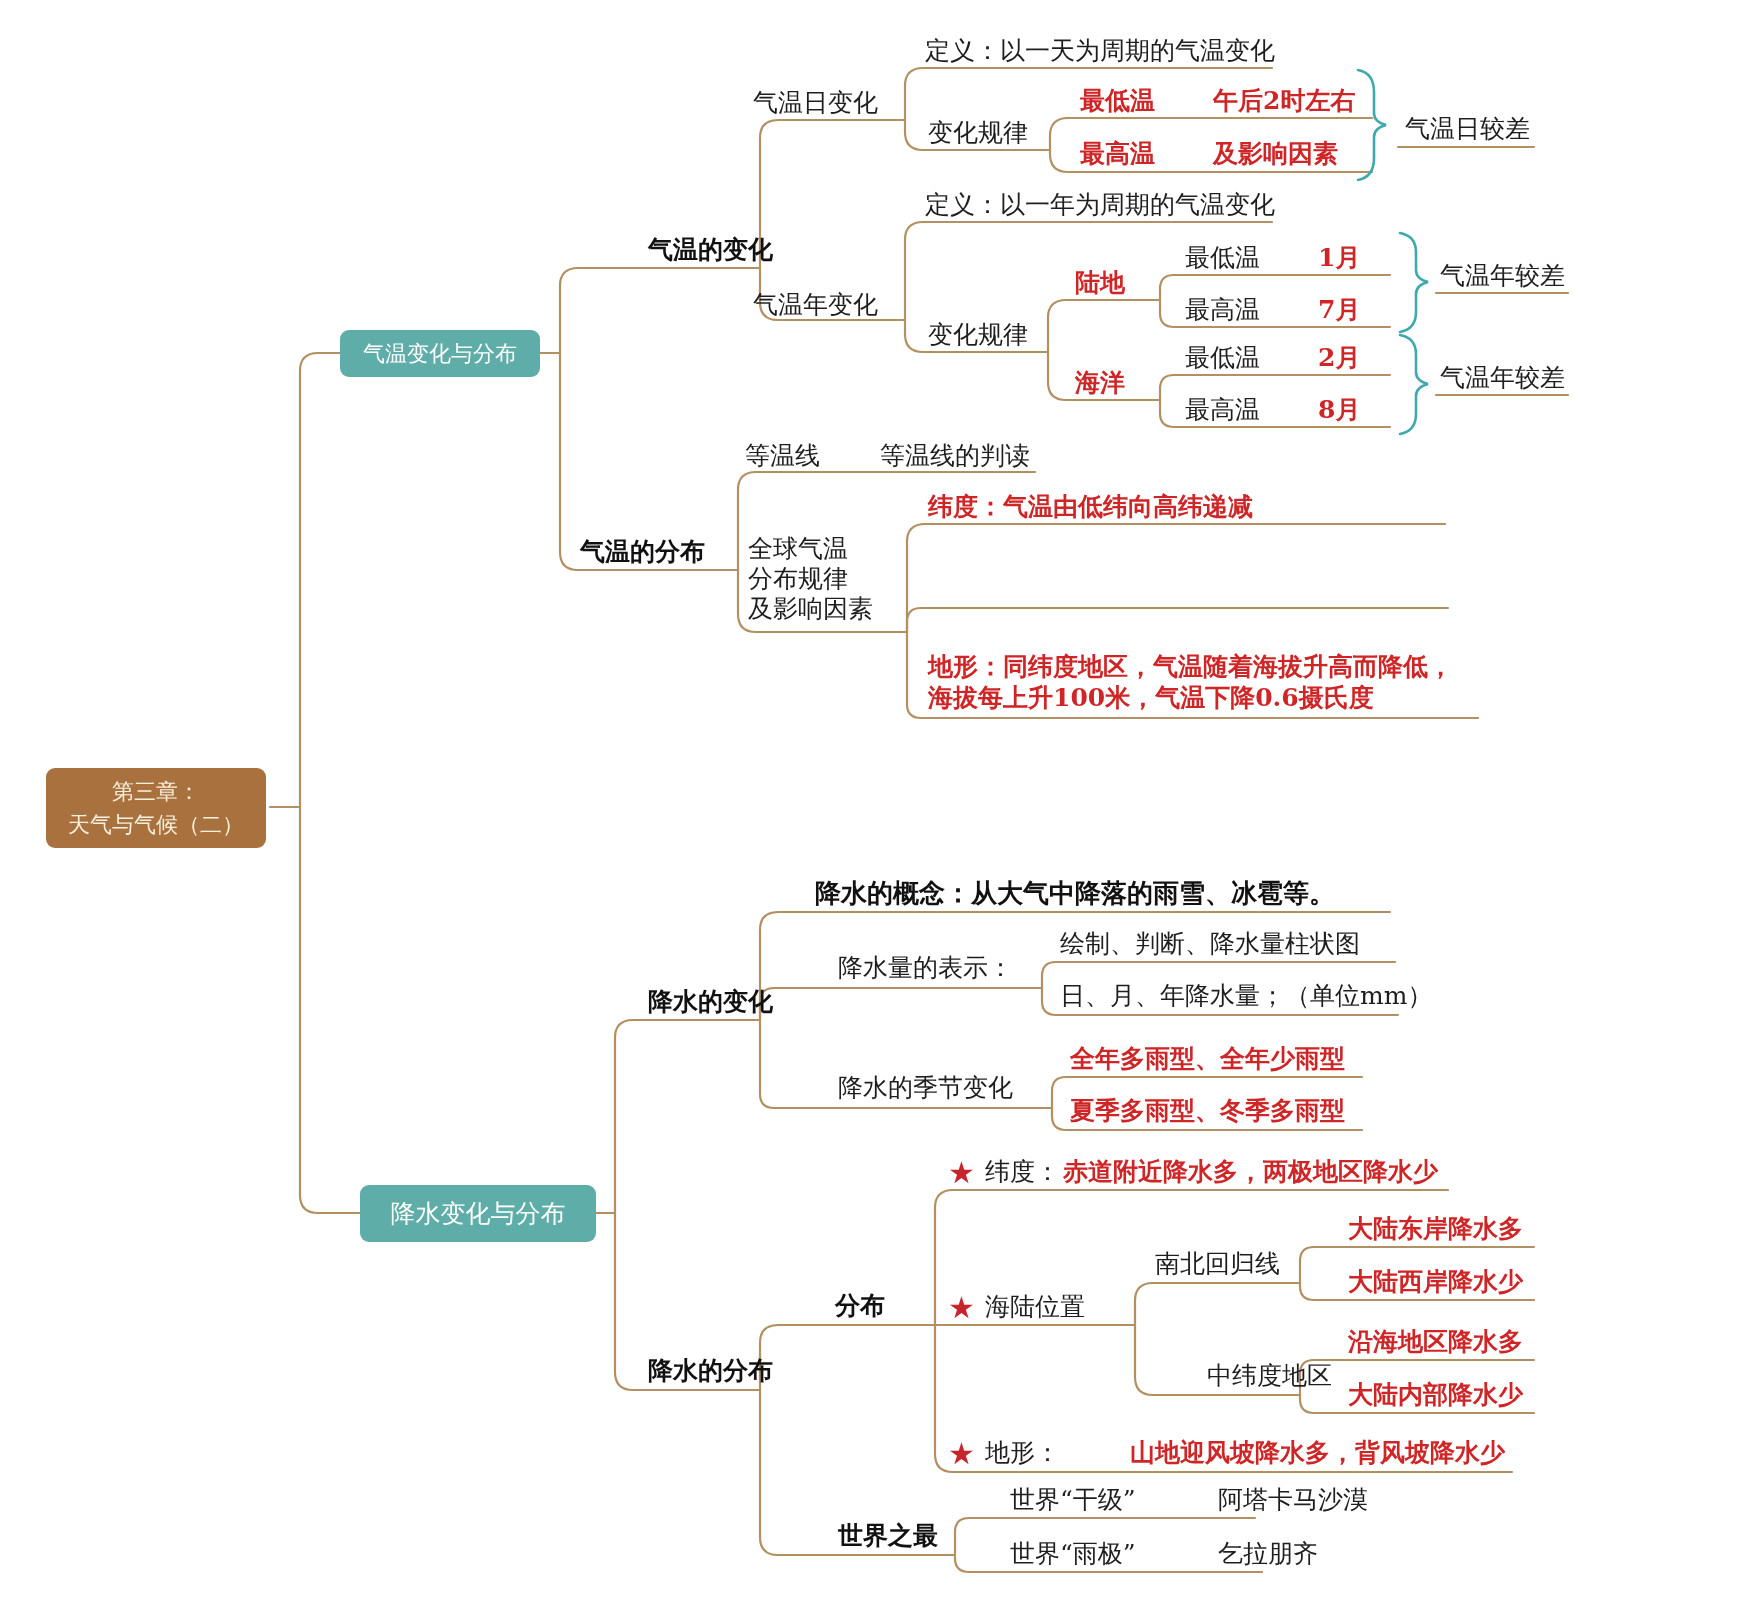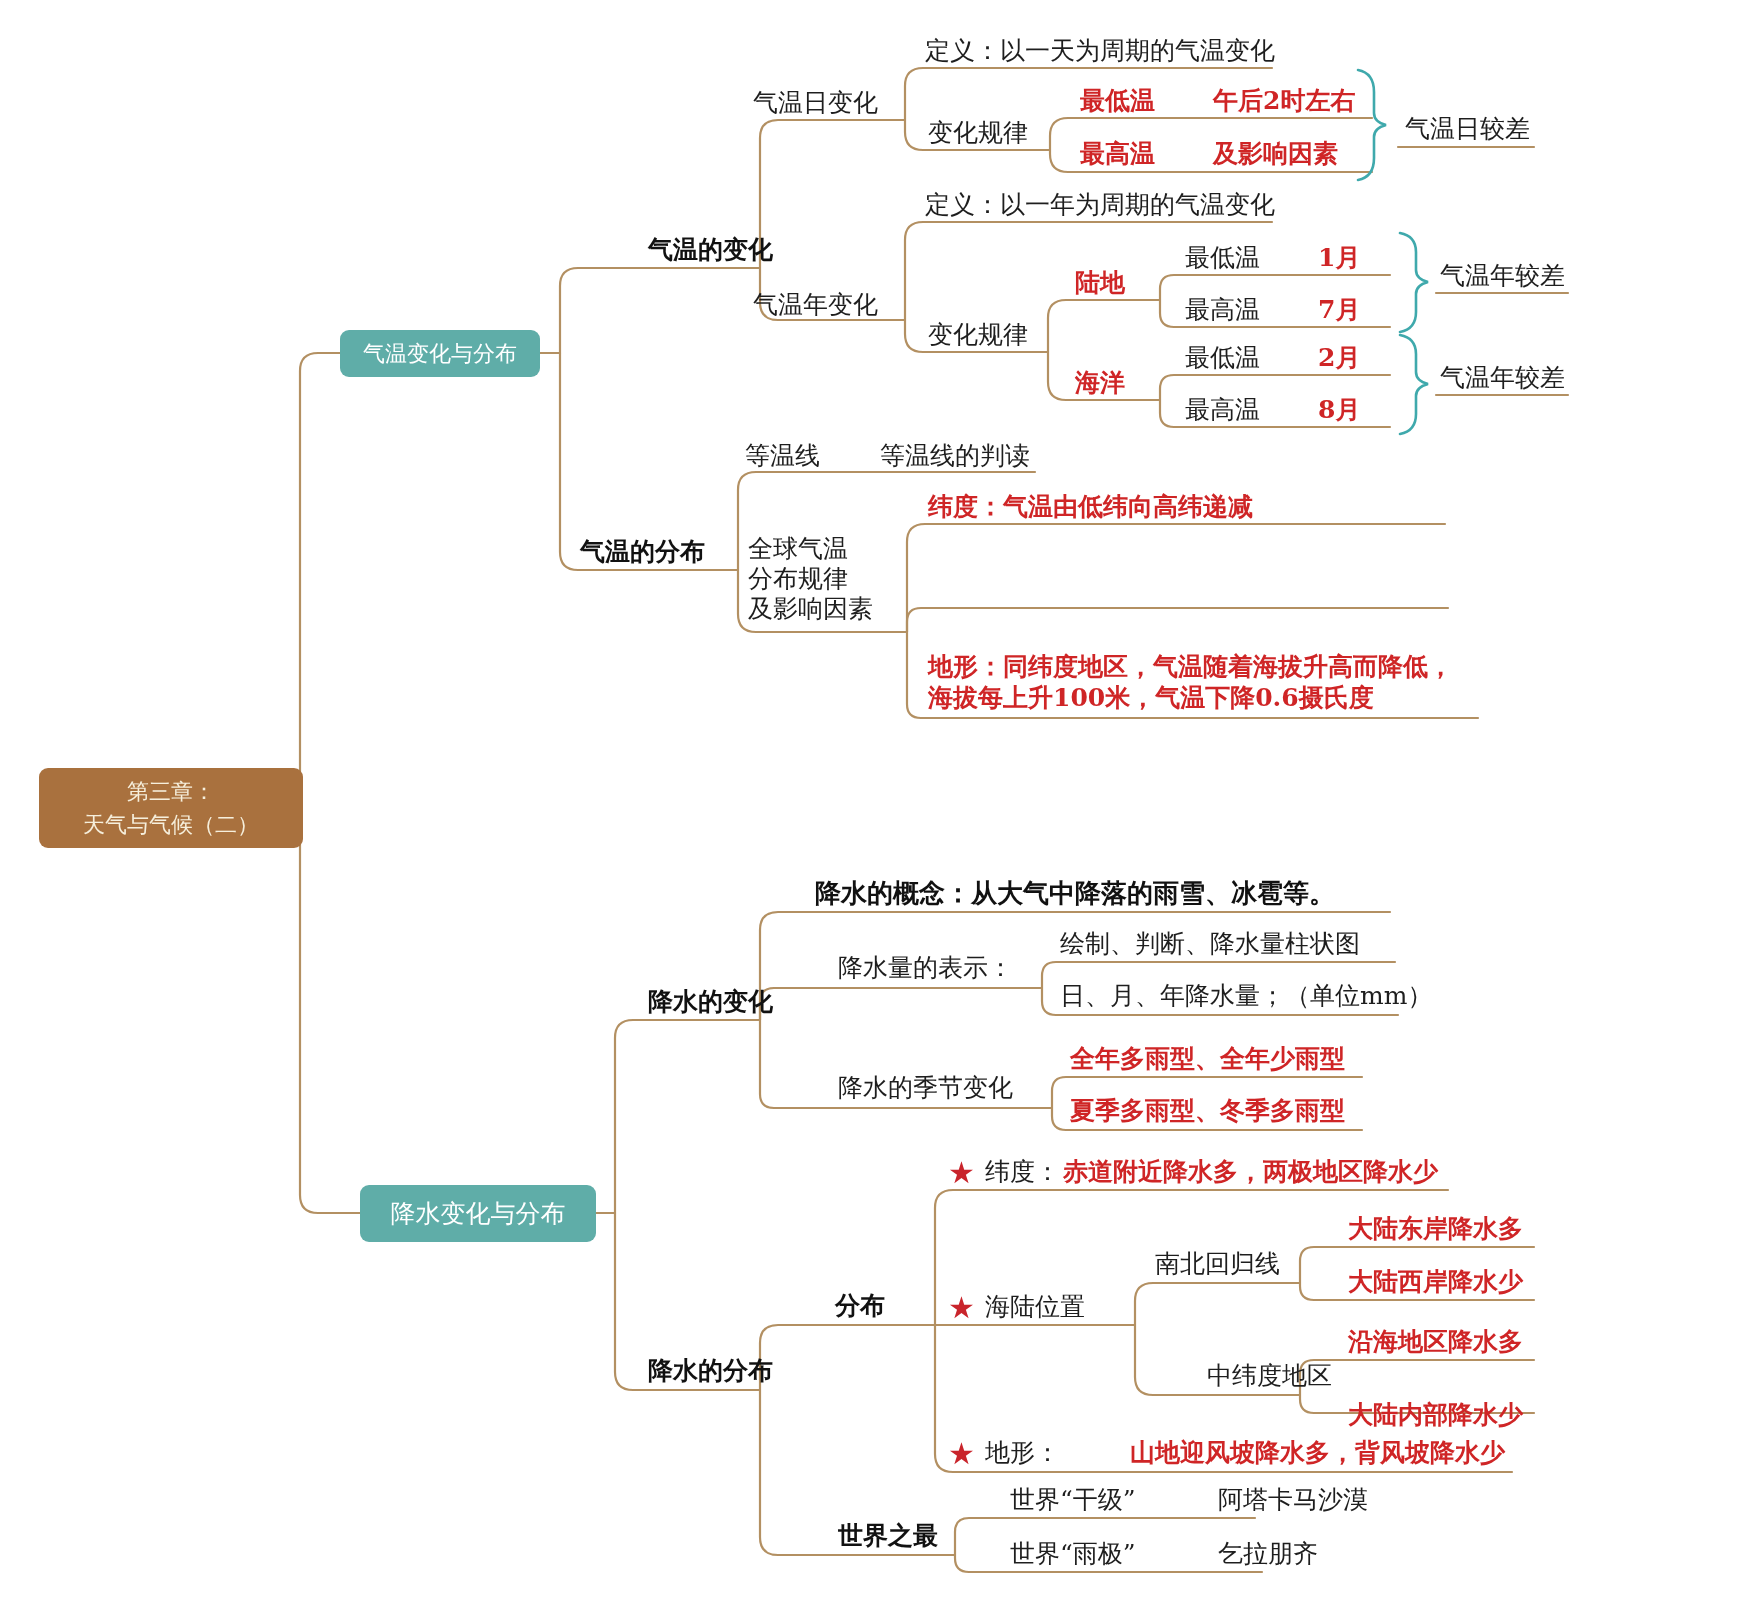--- a/index.html
+++ b/index.html
@@ -75,21 +75,21 @@
       <path d="M 955,1555 V 1532 Q 955,1518 969,1518 H 1255"></path>
       <path d="M 955,1555 V 1558 Q 955,1572 969,1572 H 1262"></path>
     </g>
     <g stroke="#3FA9AC" stroke-width="2.6" fill="none" stroke-linecap="round">
       <path d="M 1358,70 Q 1374,73 1374,92 V 113 Q 1374,122 1386,125 Q 1374,128 1374,137 V 158 Q 1374,177 1358,180"></path>
       <path d="M 1400,233 Q 1416,236 1416,252 V 270 Q 1416,279 1428,282 Q 1416,285 1416,294 V 312 Q 1416,329 1400,332"></path>
       <path d="M 1400,335 Q 1416,338 1416,354 V 372 Q 1416,381 1428,384 Q 1416,387 1416,396 V 414 Q 1416,431 1400,434"></path>
     </g>
   </svg>
 
-  <div class="node-box rootbox" style="left:39px;top:768px;width:264px;height:80px;">
+  <div class="node-box rootbox" style="left:46px;top:768px;width:220px;height:80px;">
     <span style="white-space:pre-line;">第三章：
 天气与气候（二）</span>
   </div>
 
   <div class="node-box tealbox" style="left:340px;top:330px;width:200px;height:47px;font-size:22px;">
     <span>气温变化与分布</span>
   </div>
 
   <div class="node-box tealbox" style="left:360px;top:1185px;width:236px;height:57px;font-size:25px;">
     <span>降水变化与分布</span>
@@ -151,21 +151,21 @@
   <div class="t red" style="left:1063px;top:1157px;">赤道附近降水多，两极地区降水少</div>
 
   <span class="star" style="left:948px;top:1293px;">★</span>
   <div class="t" style="left:985px;top:1292px;">海陆位置</div>
 
   <div class="t" style="left:1155px;top:1249px;">南北回归线</div>
   <div class="t red" style="left:1348px;top:1214px;">大陆东岸降水多</div>
   <div class="t red" style="left:1348px;top:1267px;">大陆西岸降水少</div>
   <div class="t" style="left:1207px;top:1361px;">中纬度地区</div>
   <div class="t red" style="left:1348px;top:1327px;">沿海地区降水多</div>
-  <div class="t red" style="left:1348px;top:1380px;margin-top:20px;">大陆内部降水少</div>
+  <div class="t red" style="left:1348px;top:1380px;">大陆内部降水少</div>
 
   <span class="star" style="left:948px;top:1439px;">★</span>
   <div class="t" style="left:985px;top:1438px;">地形：</div>
   <div class="t red" style="left:1130px;top:1438px;">山地迎风坡降水多，背风坡降水少</div>
 
   <div class="t hei" style="left:838px;top:1521px;">世界之最</div>
   <div class="t" style="left:1010px;top:1485px;">世界“干级”</div>
   <div class="t" style="left:1218px;top:1485px;">阿塔卡马沙漠</div>
   <div class="t" style="left:1010px;top:1539px;">世界“雨极”</div>
   <div class="t" style="left:1218px;top:1539px;">乞拉朋齐</div>

